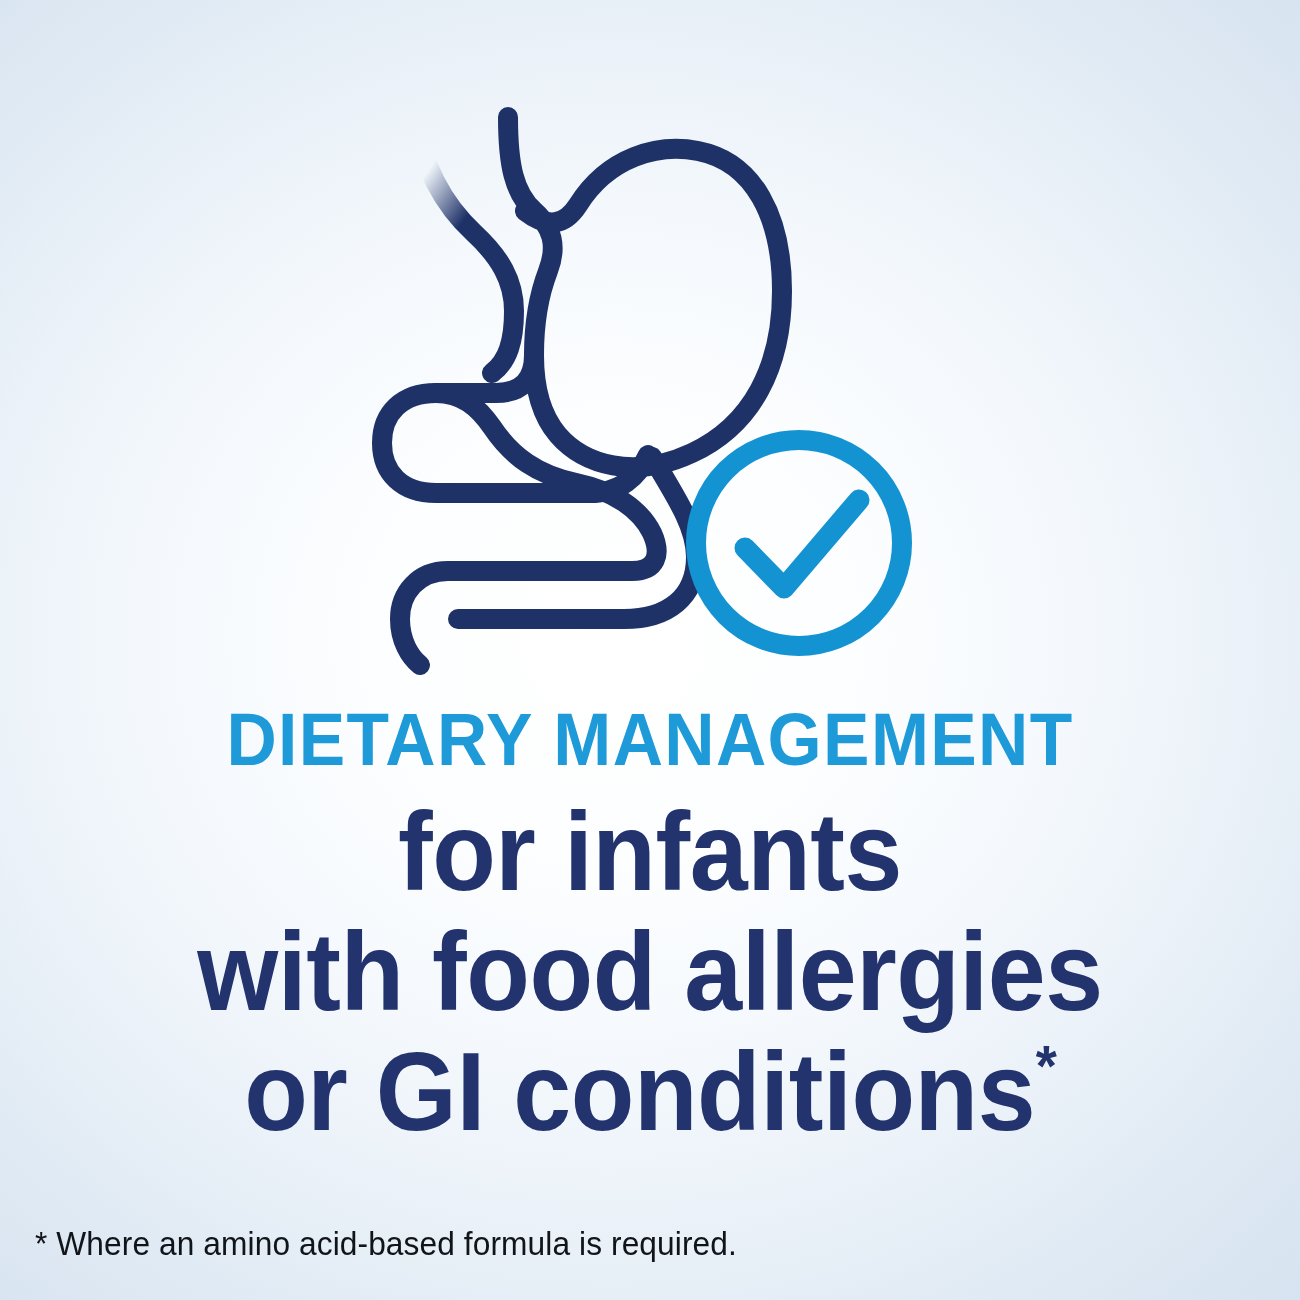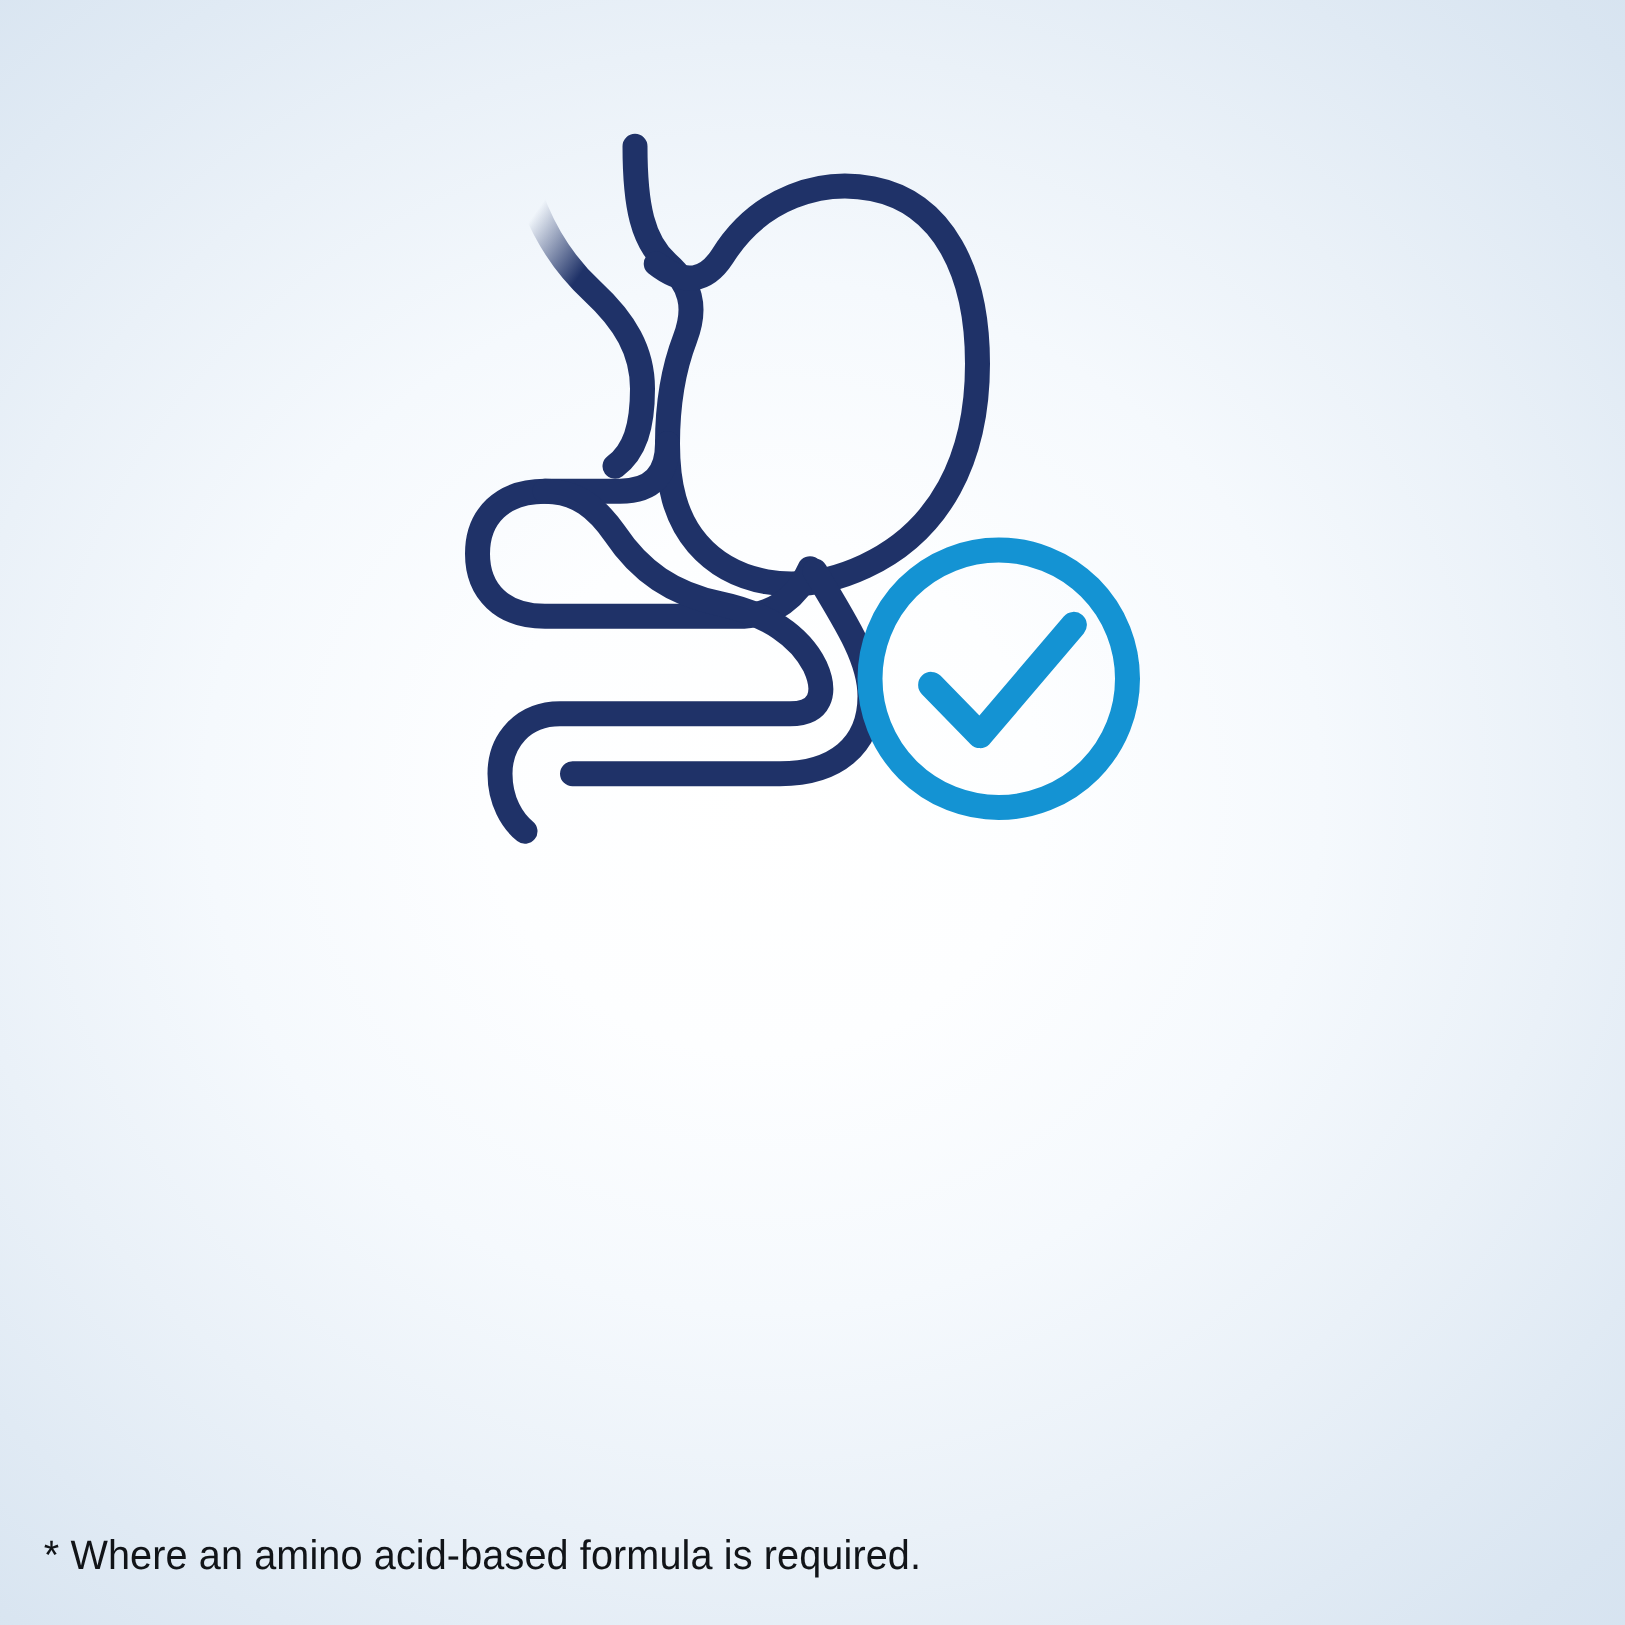--- a/index.html
+++ b/index.html
@@ -174,16 +174,26 @@
 
       </g>
 
       <g>
         <circle cx="437" cy="438" r="103" fill="none" stroke="#1493d3" stroke-width="20"></circle>
         <path d="M 383 443 L 422 483 L 497 395" fill="none" stroke="#1493d3" stroke-width="21" stroke-linecap="round" stroke-linejoin="round"></path>
       </g>
     </svg>
   </div>
 
+  <div id="text-block">
+
+    <div class="eyebrow">DIETARY MANAGEMENT</div>
+
+    <div class="headline">
+      <span class="ln l1">for infants</span>
+      <span class="ln l2">with food allergies</span>
+      <span class="ln l3"><span>or GI conditions</span><span class="asterisk">*</span></span>
+    </div>
+  </div>
 
   <div id="footnote">* Where an amino acid-based formula is required.</div>
 
 </div>
 
 </body></html>

